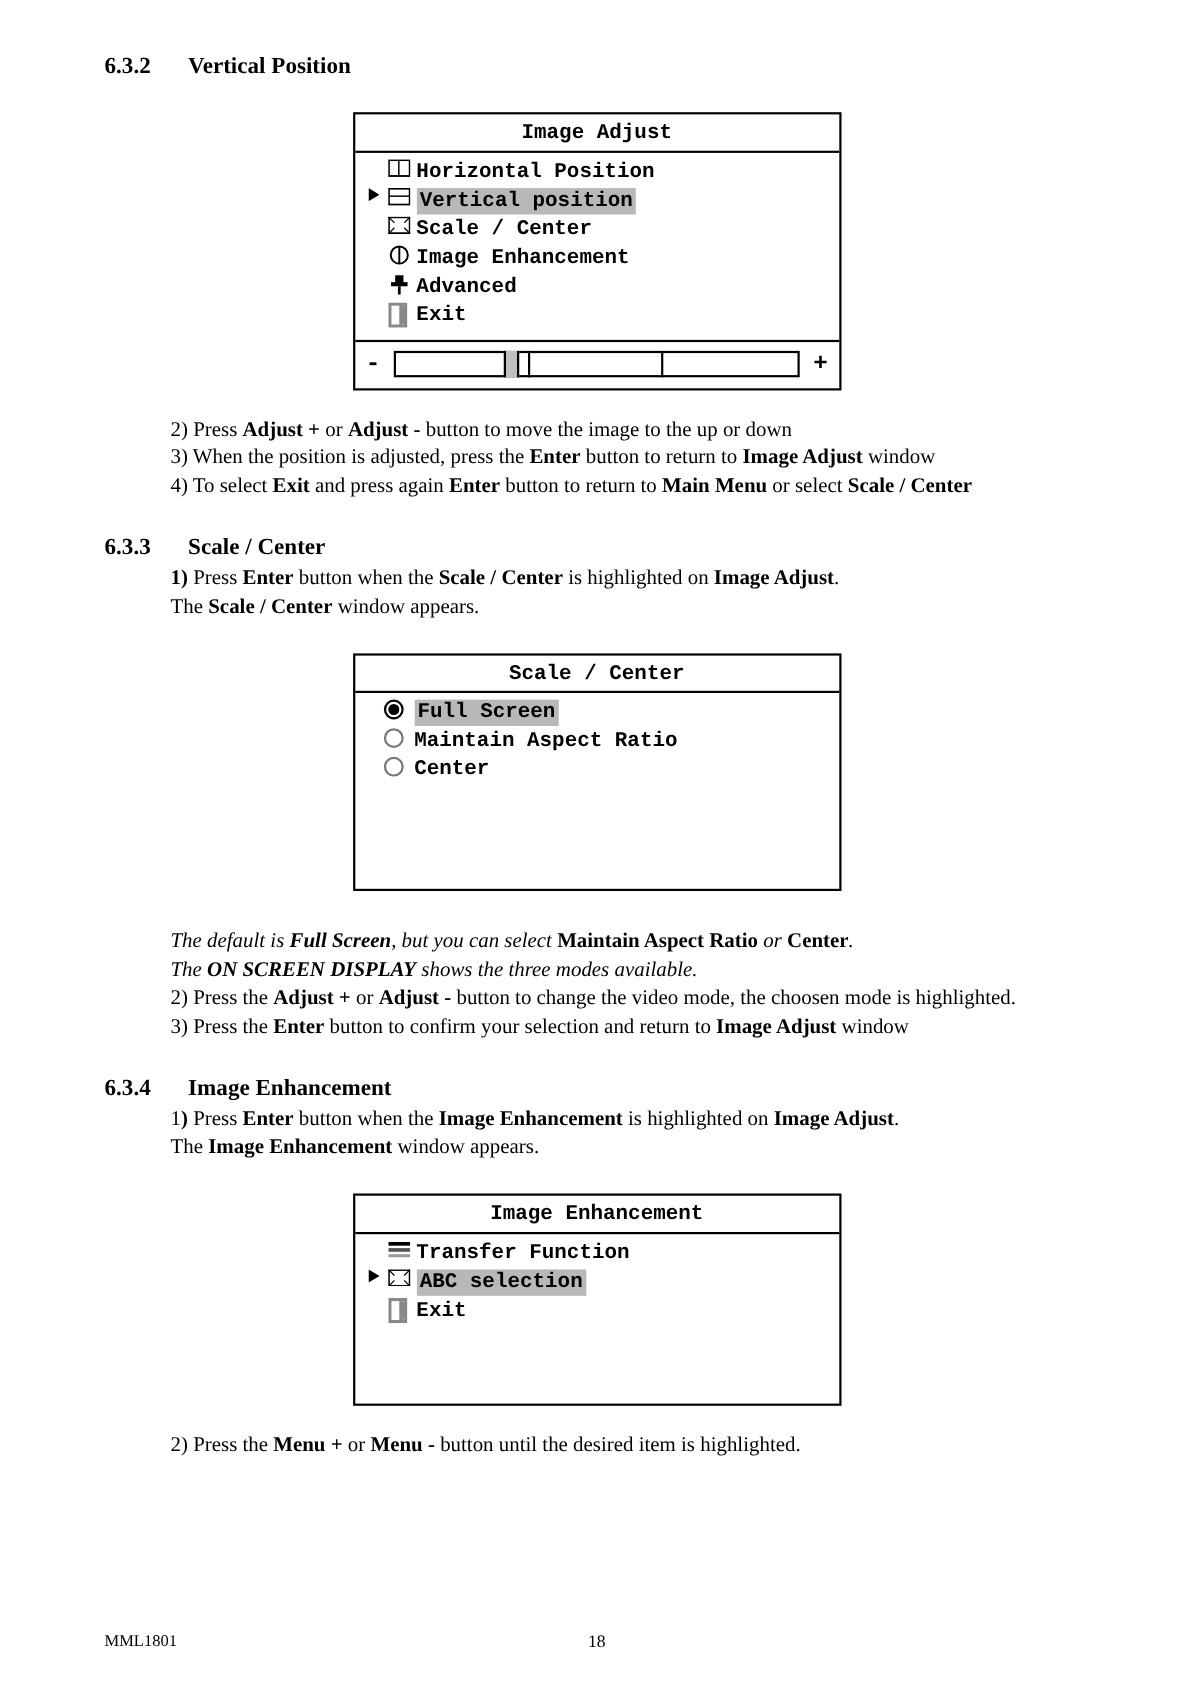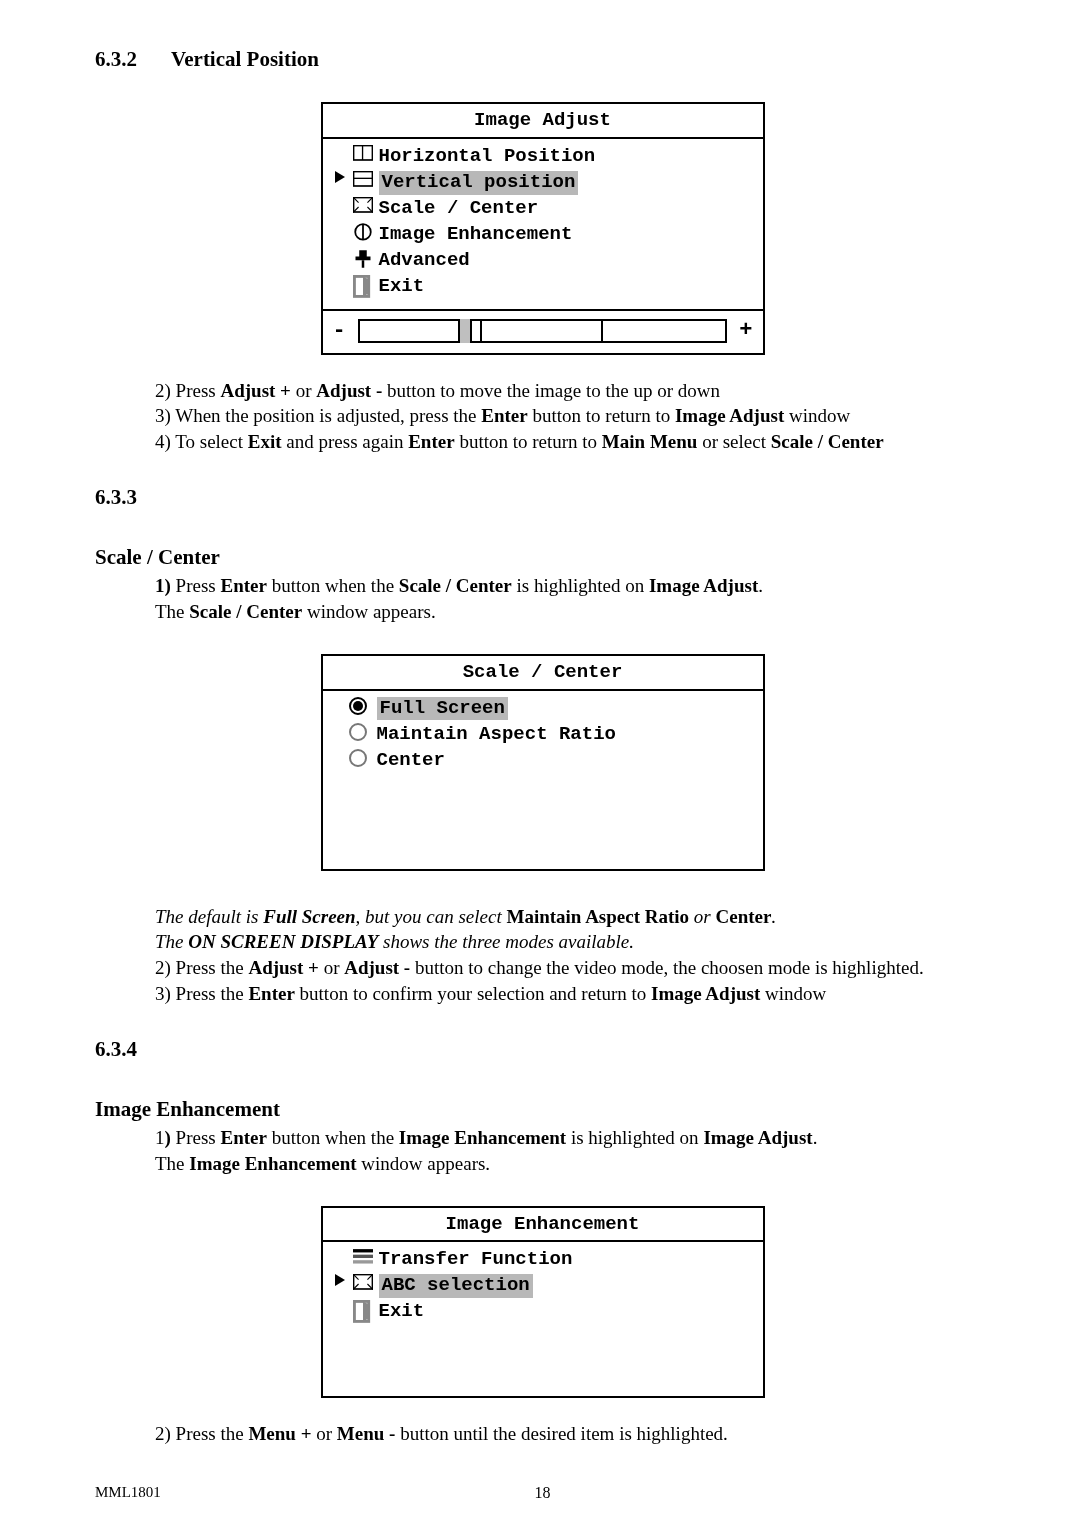--- a/index.html
+++ b/index.html
@@ -134,21 +134,21 @@
     left: 95px;
     right: 90px;
     display: flex;
     justify-content: space-between;
     align-items: baseline;
     font-size: 15px;
   }
   .footer .pnum { font-size: 16px; position:absolute; left:50%; transform:translateX(-50%); }
 
   .para { margin-top: 2px; }
-  .blockgap { margin-top: 30px; flex-direction: column; }
+  .blockgap { margin-top: 30px; }
 
   
   .osd.tall .content { min-height: 164px; }
   .osd.enh .content { min-height: 140px; }
 </style>
 </head>
 <body>
 
 <div class="page">
 

